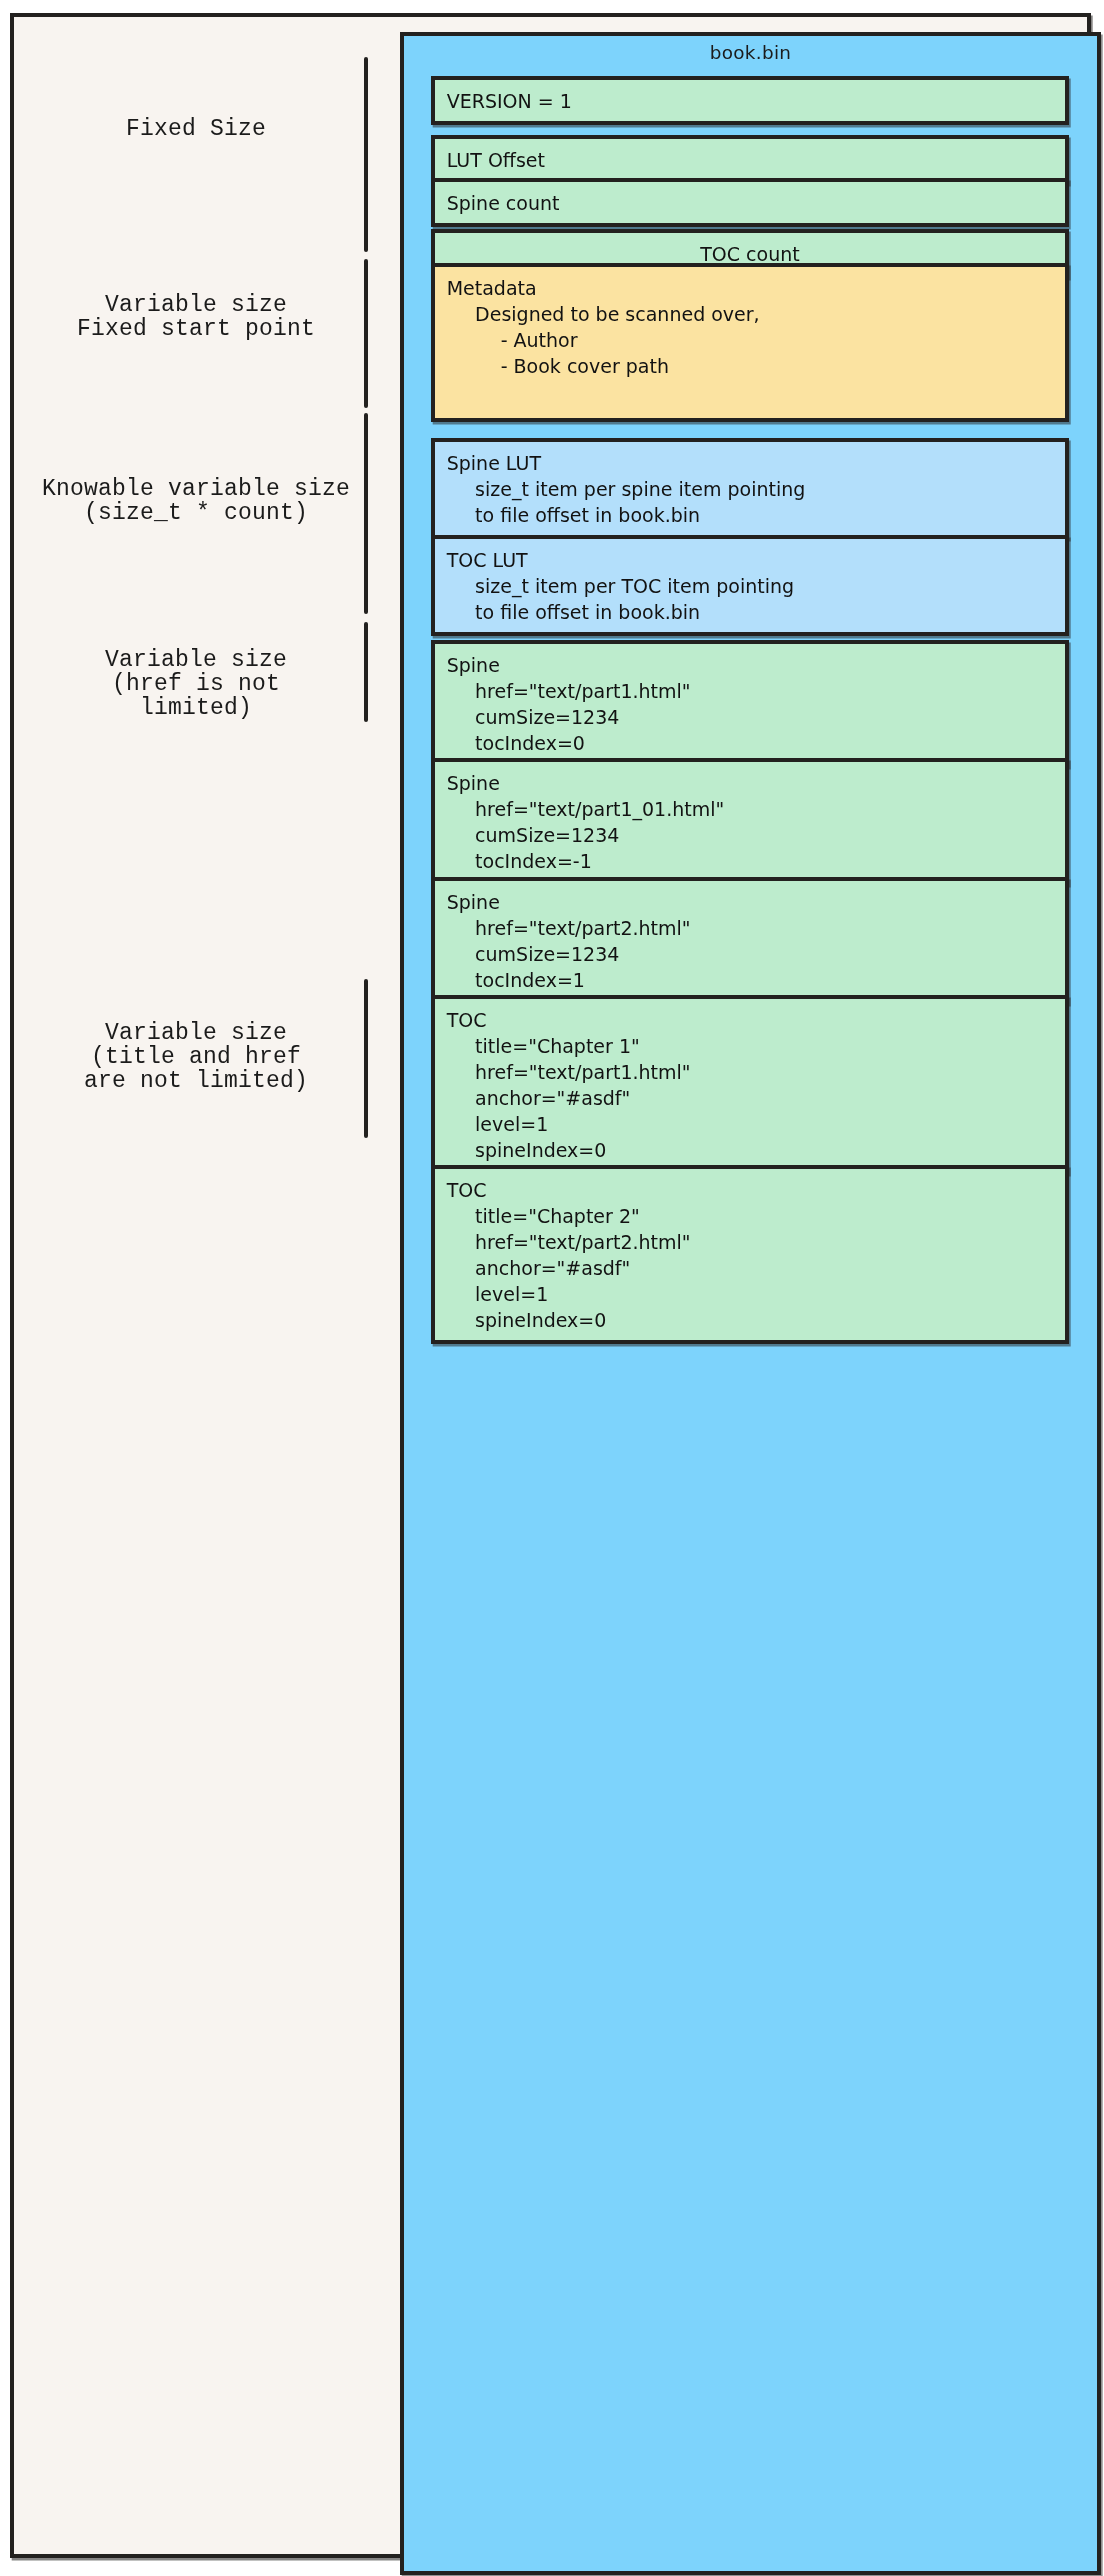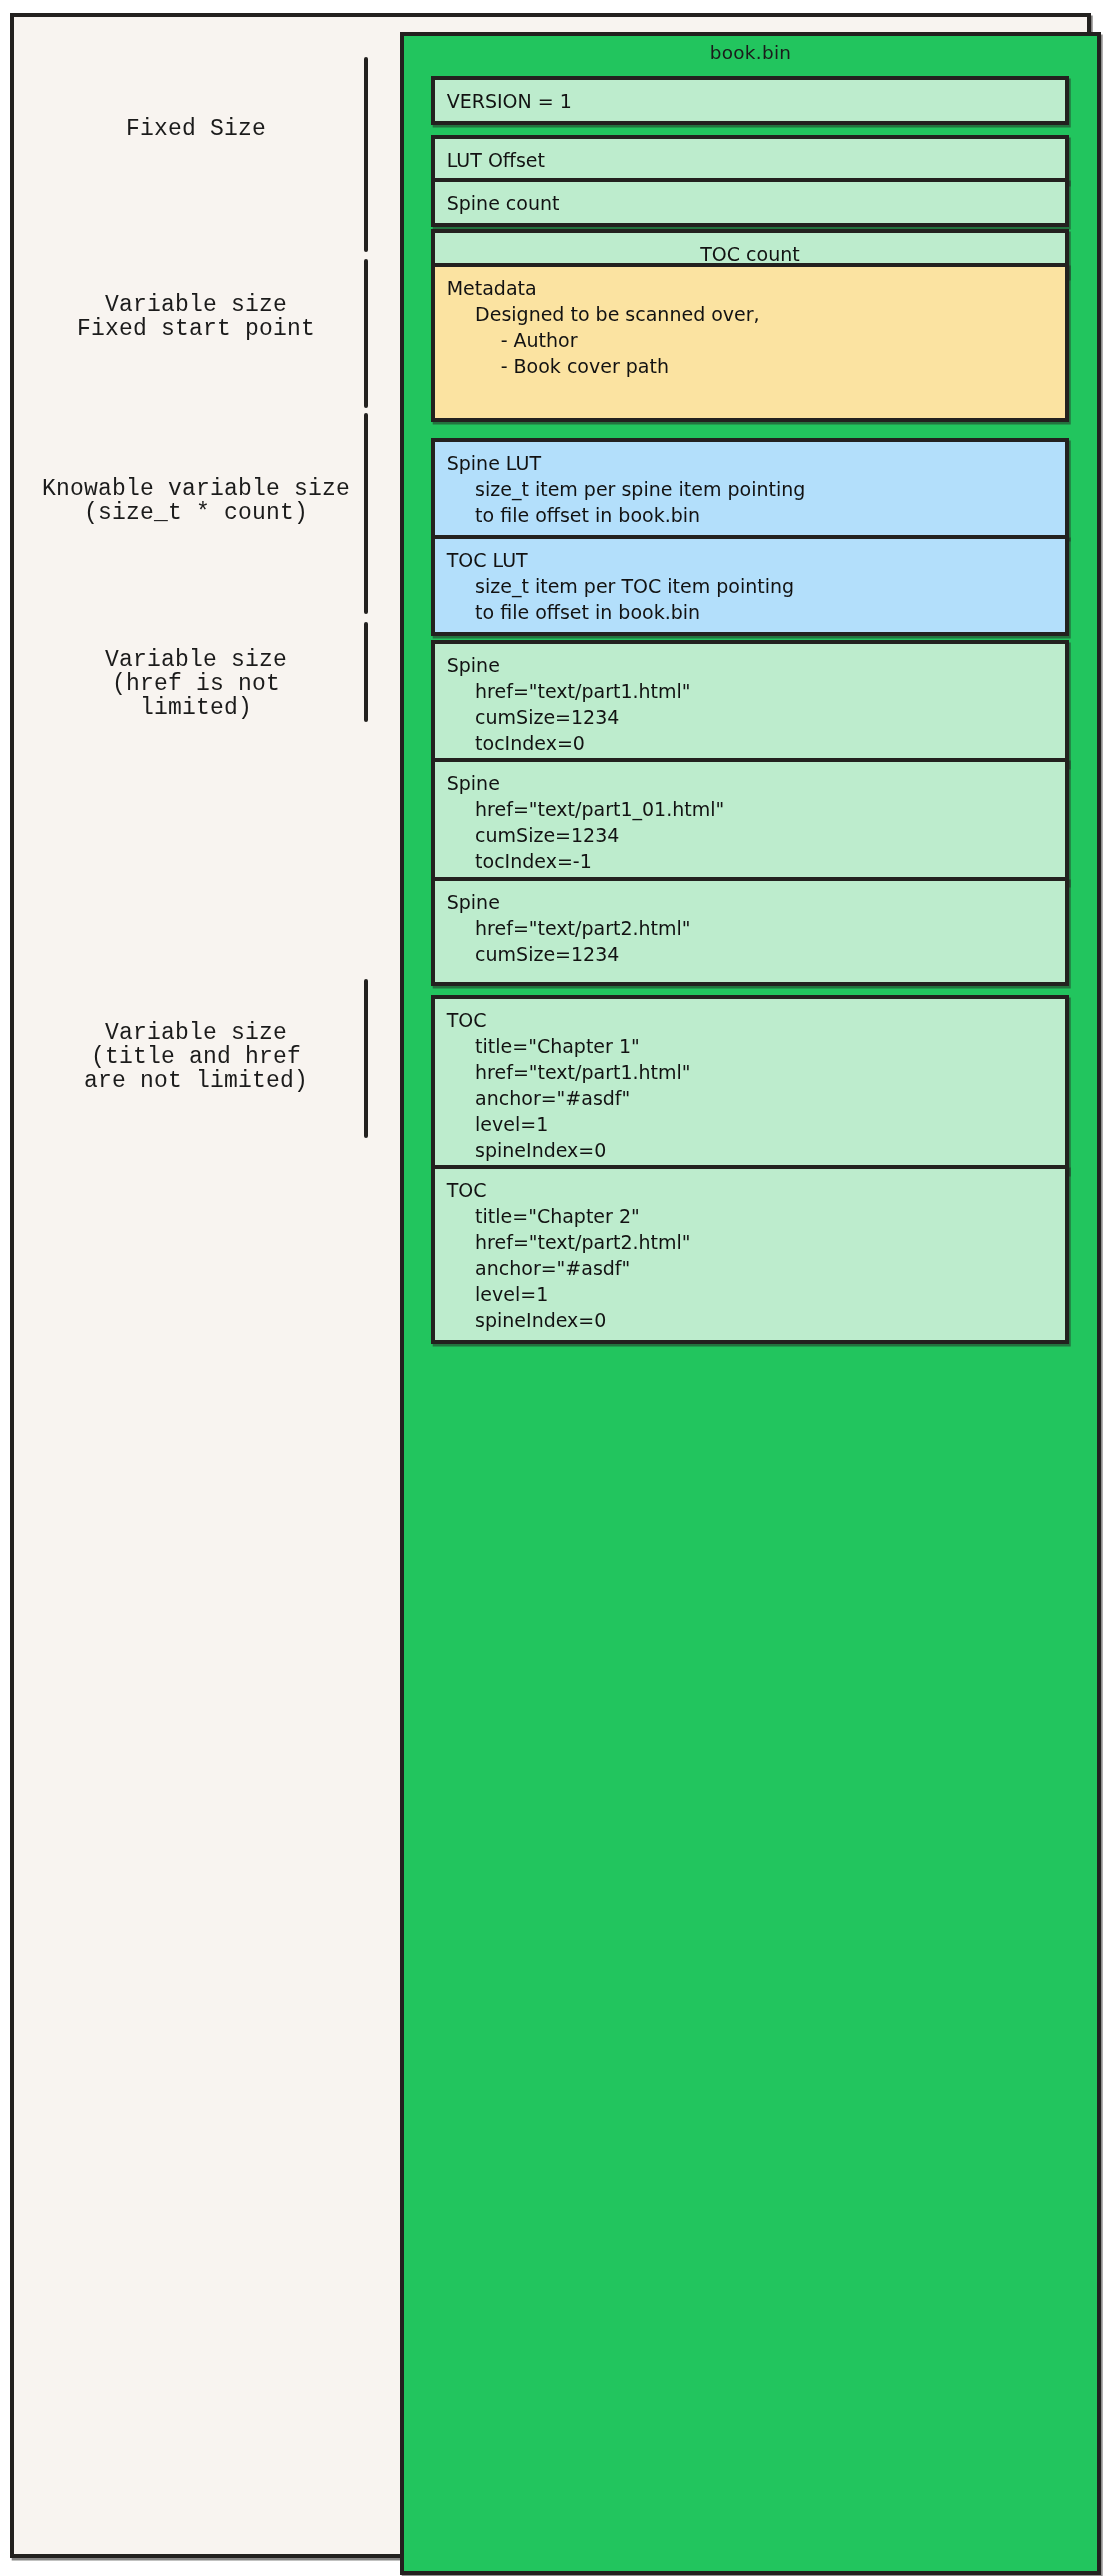--- a/index.html
+++ b/index.html
@@ -57,21 +57,21 @@
     border-radius: 2.5px;
   }
 
   
   .file-box {
     position: absolute;
     left: 386px;
     top: 15px;
     width: 701px;
     height: 2543px;
-    background: #22c55e;
+    background: #7dd3fc;
     border: 4.2px solid #23211f;
     box-sizing: border-box;
     box-shadow: 1.7px 2.5px 0 rgba(35,33,31,0.5);
   }
   .file-title {
     position: absolute;
     top: 6.7px;
     left: 0;
     width: 100%;
     text-align: center;
@@ -133,20 +133,20 @@
       <div id="record-layer">
           <div class="rec green" style="top: 40px; min-height: 49px;"><span class="hdr">VERSION = 1</span></div>
           <div class="rec green" style="top: 91px; min-height: 49px; margin-top: 8px;"><span class="hdr">LUT Offset</span></div>
           <div class="rec green" style="top: 142px; min-height: 49px;"><span class="hdr">Spine count</span></div>
           <div class="rec green" style="top: 193px; min-height: 49px; text-align: center;"><span class="hdr">TOC count</span></div>
           <div class="rec yellow" style="top: 227px; min-height: 159px;"><span class="hdr">Metadata</span><span class="ind">Designed to be scanned over,</span><span class="ind2">- Author</span><span class="ind2">- Book cover path</span></div>
           <div class="rec blue" style="top: 402px; min-height: 100px;"><span class="hdr">Spine LUT</span><span class="ind">size_t item per spine item pointing</span><span class="ind">to file offset in book.bin</span></div>
           <div class="rec blue" style="top: 499px; min-height: 100px;"><span class="hdr">TOC LUT</span><span class="ind">size_t item per TOC item pointing</span><span class="ind">to file offset in book.bin</span></div>
           <div class="rec green" style="top: 604px; min-height: 109px;"><span class="hdr">Spine</span><span class="ind">href="text/part1.html"</span><span class="ind">cumSize=1234</span><span class="ind">tocIndex=0</span></div>
           <div class="rec green" style="top: 722px; min-height: 109px;"><span class="hdr">Spine</span><span class="ind">href="text/part1_01.html"</span><span class="ind">cumSize=1234</span><span class="ind">tocIndex=-1</span></div>
-          <div class="rec green" style="top: 841px; min-height: 109px;"><span class="hdr">Spine</span><span class="ind">href="text/part2.html"</span><span class="ind">cumSize=1234</span></div>
+          <div class="rec green" style="top: 841px; min-height: 109px;"><span class="hdr">Spine</span><span class="ind">href="text/part2.html"</span><span class="ind">cumSize=1234</span><span class="ind">tocIndex=1</span></div>
           <div class="rec green" style="top: 959px; min-height: 161px;"><span class="hdr">TOC</span><span class="ind">title="Chapter 1"</span><span class="ind">href="text/part1.html"</span><span class="ind">anchor="#asdf"</span><span class="ind">level=1</span><span class="ind">spineIndex=0</span></div>
           <div class="rec green" style="top: 1129px; min-height: 161px;"><span class="hdr">TOC</span><span class="ind">title="Chapter 2"</span><span class="ind">href="text/part2.html"</span><span class="ind">anchor="#asdf"</span><span class="ind">level=1</span><span class="ind">spineIndex=0</span></div>
         </div>
     </div>
   </div>
 </div>
 
 
 </body></html>

